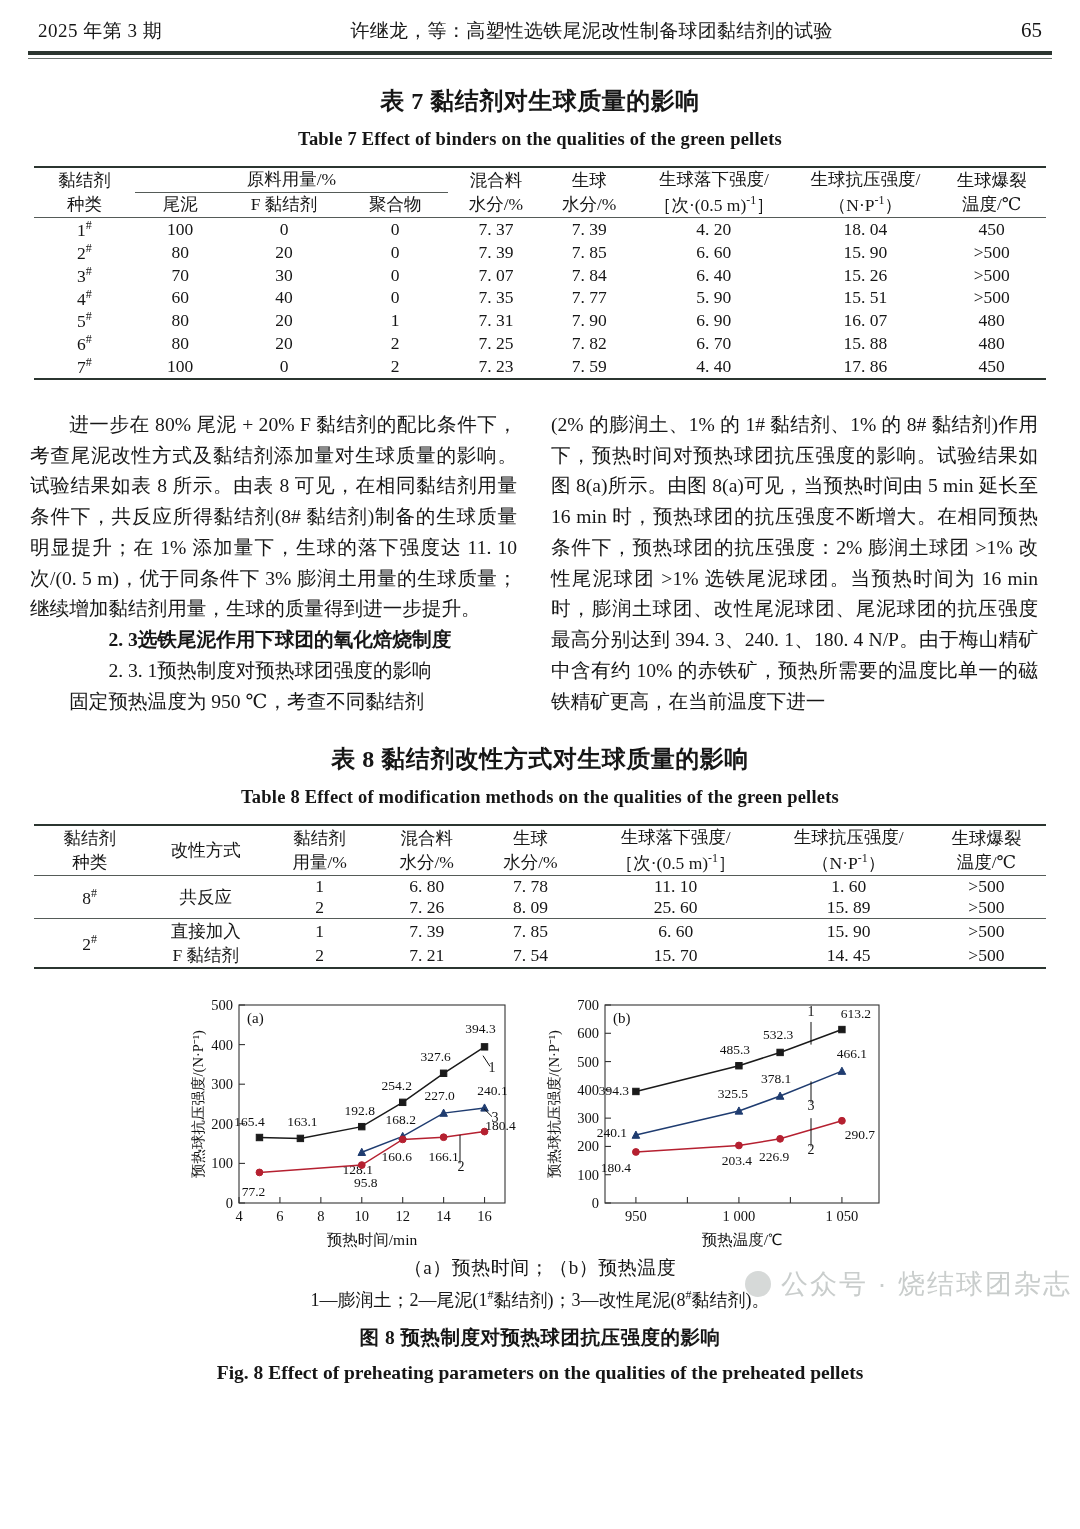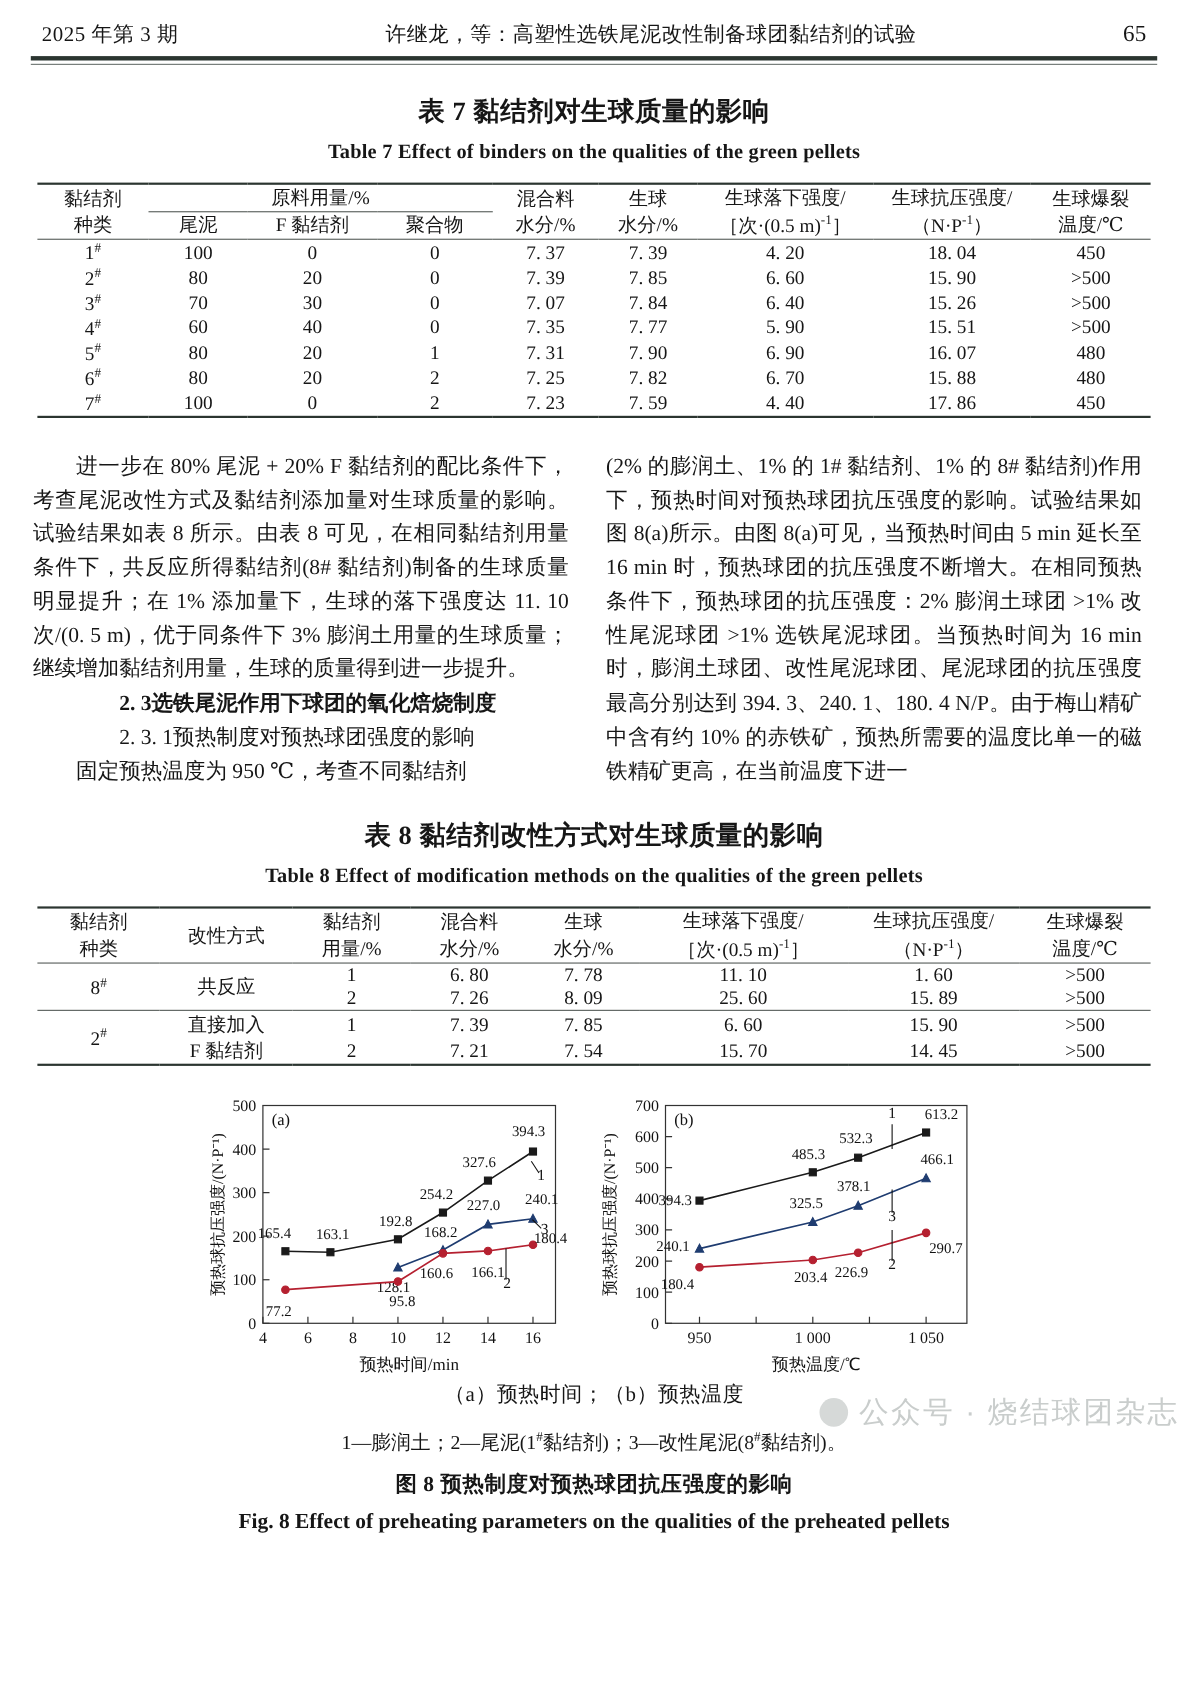--- a/index.html
+++ b/index.html
@@ -56,21 +56,21 @@
   .heading2 .num{display:inline-block;min-width:42px;}
   .heading3{font-size:19.6px;margin:2px 0 0 0;text-indent:0;}
   .heading3 .num{display:inline-block;min-width:62px;}
 
   
   .figwrap{position:relative;margin-top:6px;}
   .charts{display:flex;justify-content:center;gap:26px;padding-top:8px;}
   .chartbox{position:relative;}
   svg{display:block;}
   .fig-sub{text-align:center;font-size:19px;margin-top:4px;letter-spacing:.5px;}
-  .fig-key{text-align:center;font-size:18px;margin-top:18px;}
+  .fig-key{text-align:center;font-size:18px;margin-top:7px;}
   .fig-cap-cn{text-align:center;font-size:19.5px;font-weight:bold;margin-top:12px;letter-spacing:.5px;}
   .fig-cap-en{text-align:center;font-size:19.5px;font-weight:bold;margin-top:11px;}
 
   .watermark{
     position:absolute;right:8px;bottom:52px;
     display:flex;align-items:center;gap:10px;
     color:#c9cdcc;font-size:27px;font-family:"Liberation Sans",sans-serif;
     letter-spacing:2px;pointer-events:none;
   }
   .wm-dot{width:26px;height:26px;border-radius:50%;background:#d6d9d8;display:inline-block;}

